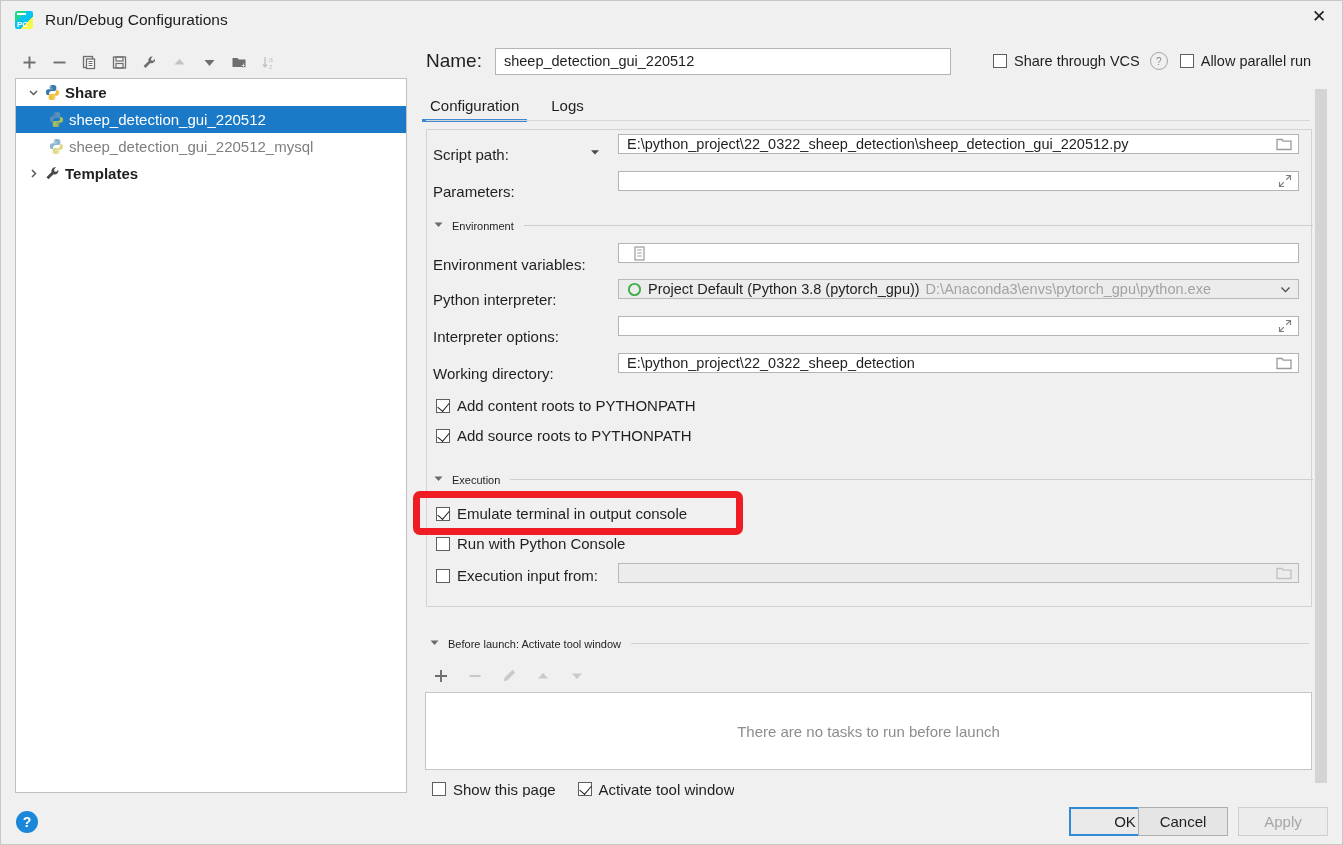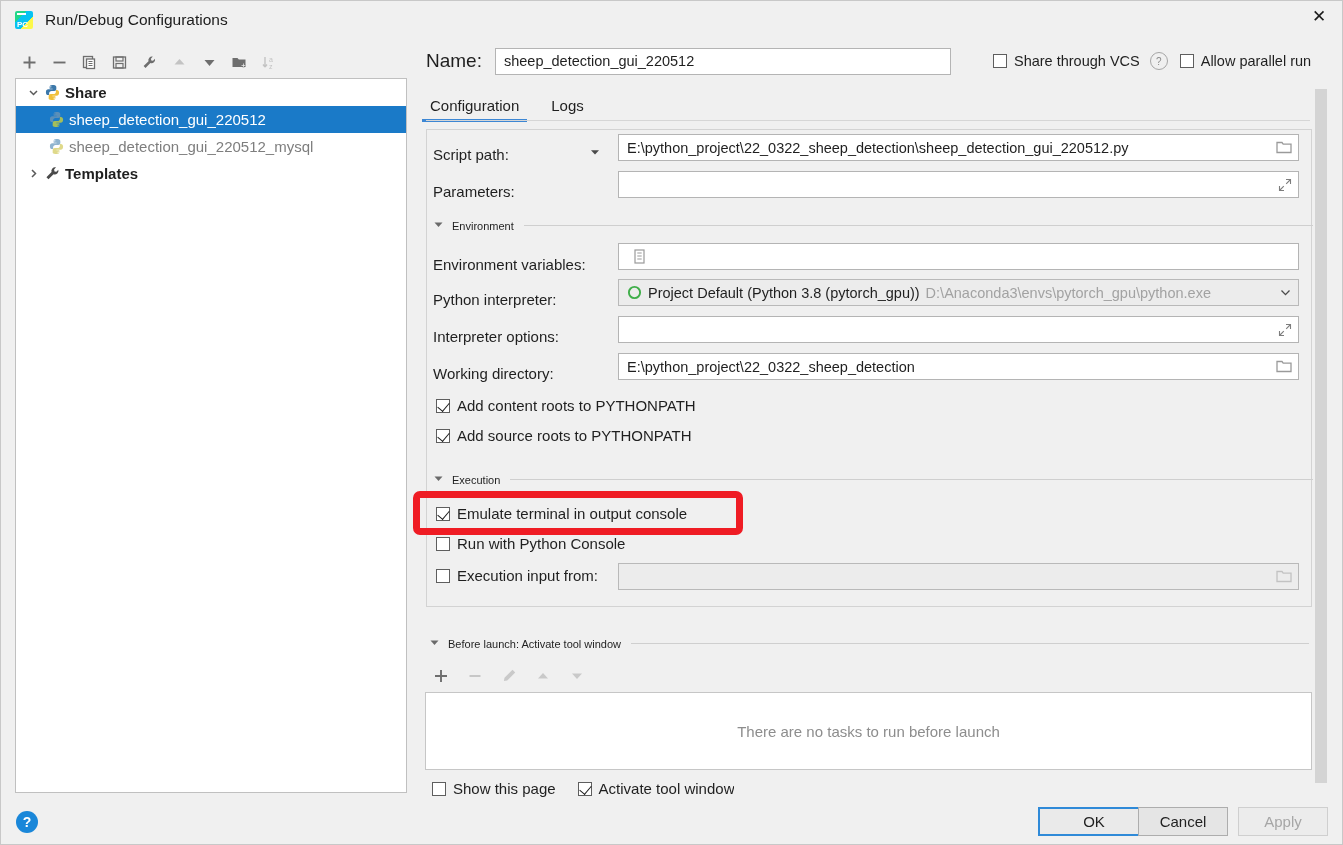--- a/index.html
+++ b/index.html
@@ -117,21 +117,21 @@
   .tab.active::after {
     content:""; position:absolute; left:-4px; right:8px; bottom:-1px; height:3px; background:#3d87d4;
   }
   .tab-sep {
     position:absolute; left:425px; top:119px; right:32px; height:1px; background:#d6d6d6;
   }
 
   .row { position: absolute; height: 28px; display: flex; align-items: flex-start; margin-top: 12px; }
   .flabel { font-size: 15px; color: #1f1f1f; }
   .field {
-    height: 27px; box-sizing: border-box; border: 1px solid #b4b4b4; background: #fff;
+    height: 20px; box-sizing: border-box; border: 1px solid #b4b4b4; background: #fff;
     display: flex; align-items: center; padding: 0 6px 0 8px;
     font-size: 14.5px; color: #1f1f1f; white-space: nowrap; overflow: hidden;
   }
   .field.gray { background: #ececec; border-color: #b9b9b9; }
   .field .val { flex: 1; overflow: hidden; text-overflow: ellipsis; }
   .field-icon { flex: none; margin-left: 6px; color: #9a9a9a; display:flex; align-items:center;}
   .caret-down { color:#4a4a4a; font-size: 10px; }
 
   .section-hdr { position: absolute; display: flex; align-items: center; width: 880px; }
   .section-hdr .tri { color:#6a6a6a; font-size: 10px; margin-right: 8px; }
@@ -150,21 +150,21 @@
   .bl-toolbar { position: absolute; left: 425px; top: 660px; height: 30px; display: flex; align-items: center; gap: 4px;}
   .bl-btn { width: 30px; height: 28px; display: flex; align-items: center; justify-content: center; color: #9c9c9c;}
   .bl-btn.on { color: #6e6e6e; }
   .bl-list {
     position: absolute; left: 424px; top: 691px; width: 887px; height: 78px;
     background: #fff; border: 1px solid #c6c6c6; box-sizing: border-box;
     display: flex; align-items: center; justify-content: center;
     color: #8d8d8d; font-size: 15px;
   }
   .bottom-checks {
-    position: absolute; left: 431px; top: 780px; display: flex; align-items: flex-end;
+    position: absolute; left: 431px; top: 780px; display: flex; align-items: center;
     height: 16px; overflow: hidden;
   }
   .bottom-checks .lbl { font-size: 15px; }
 
   
   .vscroll {
     position: absolute; right: 14px; top: 86px; width: 14px; height: 700px;
     background: #f0f0f0;
   }
   .vthumb {
@@ -513,19 +513,19 @@
       <span class="chk checked"></span>
       <span class="lbl">Activate tool window</span>
     </div>
   </div>
 
   <div class="vscroll">
     <div class="vthumb"></div>
   </div>
 
   <div class="help-btn">?</div>
-  <div class="btn primary" style="left:1037px; top:806px; width:112px;">OK</div>
+  <div class="btn primary" style="left:1068px; top:806px; width:112px;">OK</div>
   <div class="btn" style="left:1137px; top:806px; width:90px;">Cancel</div>
   <div class="btn disabled" style="left:1237px; top:806px; width:90px;">Apply</div>
 
   <div class="redbox"></div>
 
 </div>
 
 </body></html>

